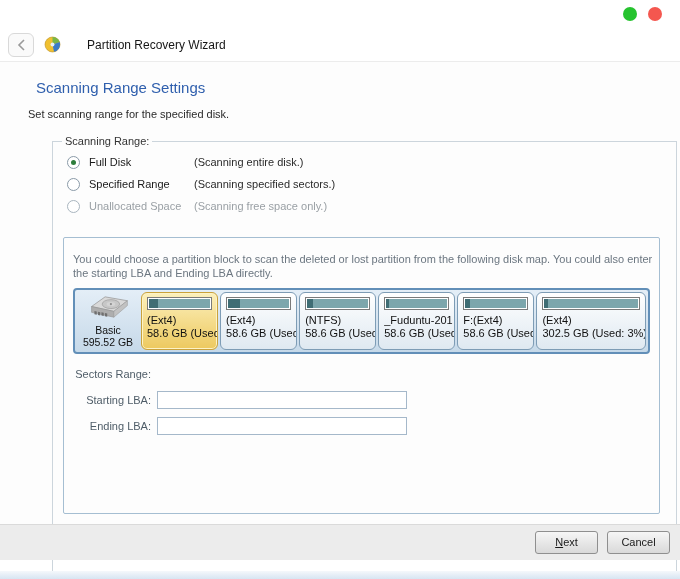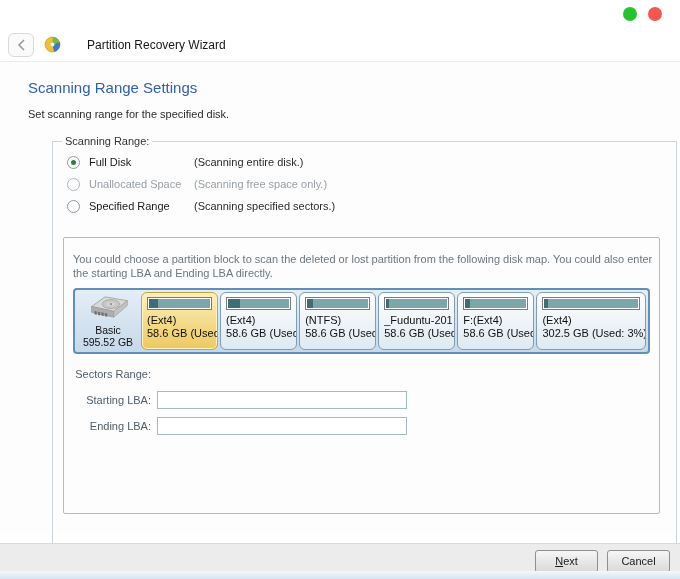--- a/index.html
+++ b/index.html
@@ -42,21 +42,21 @@
     border-radius: 6px;
     background: #fafafa;
     display: flex; align-items: center; justify-content: center;
   }
   .app-icon { margin-left: 10px; width: 17px; height: 17px; }
   .header-title { margin-left: 26px; font-size: 12px; color: #161616; }
 
   
   .content { position: relative; height: 473px; background: #fdfdfd; }
   .page-title {
-    position: absolute; left: 28px; top: 17px;
+    position: absolute; left: 36px; top: 17px;
     font-size: 15px; font-weight: normal; color: #2f5fad;
   }
   .page-subtitle { position: absolute; left: 28px; top: 46px; color: #2b2b2b; }
 
   fieldset.scan-range {
     position: absolute; left: 36px; top: 73px;
     width: 625px; height: 442px;
     border: 1px solid #ccd5dc;
     padding: 4px 9px 9px 9px;
     margin-left: 16px;
@@ -146,21 +146,21 @@
     border: 1px solid #a5b8ca;
     background: #ffffff;
     font-family: "Liberation Sans", "DejaVu Sans", sans-serif;
     font-size: 11px; color: #333;
     padding: 0 4px;
     outline: none;
   }
 
   
   .footer {
-    position: absolute; left: 0; right: 0; bottom: 0;
+    position: absolute; left: 0; right: 0; bottom: 19px;
     height: 36px;
     background: #ececec;
     border-top: 1px solid #dadada;
     display: flex; align-items: center; justify-content: flex-end;
     gap: 9px;
     padding-right: 10px;
   }
   .btn {
     display: inline-block;
     width: 63px; height: 23px;
@@ -207,33 +207,33 @@
   <fieldset class="scan-range">
     <legend>Scanning Range:</legend>
 
     <div class="radio-row">
       <span class="radio checked">
           <span class="dot-inner"></span>
         </span>
       <span class="radio-label">Full Disk</span>
       <span class="radio-note">(Scanning entire disk.)</span>
     </div>
+    <div class="radio-row">
+      <span class="radio">
+          <span class="dot-inner"></span>
+        </span>
+      <span class="radio-label">Specified Range</span>
+      <span class="radio-note">(Scanning specified sectors.)</span>
+    </div>
     <div class="radio-row disabled">
       <span class="radio">
           <span class="dot-inner"></span>
         </span>
       <span class="radio-label">Unallocated Space</span>
       <span class="radio-note">(Scanning free space only.)</span>
-    </div>
-    <div class="radio-row">
-      <span class="radio">
-          <span class="dot-inner"></span>
-        </span>
-      <span class="radio-label">Specified Range</span>
-      <span class="radio-note">(Scanning specified sectors.)</span>
     </div>
 
     <div class="inner-panel">
       <div class="panel-desc">You could choose a partition block to scan the deleted or lost partition from the following disk map. You could also enter the starting LBA and Ending LBA directly.</div>
 
       <div class="disk-map">
         <div class="disk-cell">
           <svg width="48" height="32" viewBox="0 0 48 32">
             <path d="M7 15 L21 5 L44 9 L30 20 Z" fill="#d9d9d9" stroke="#9a9a9a" stroke-width="0.8"></path>
             <ellipse cx="27" cy="12.5" rx="9" ry="4.6" fill="#c7c7c7" stroke="#9a9a9a" stroke-width="0.7"></ellipse>

